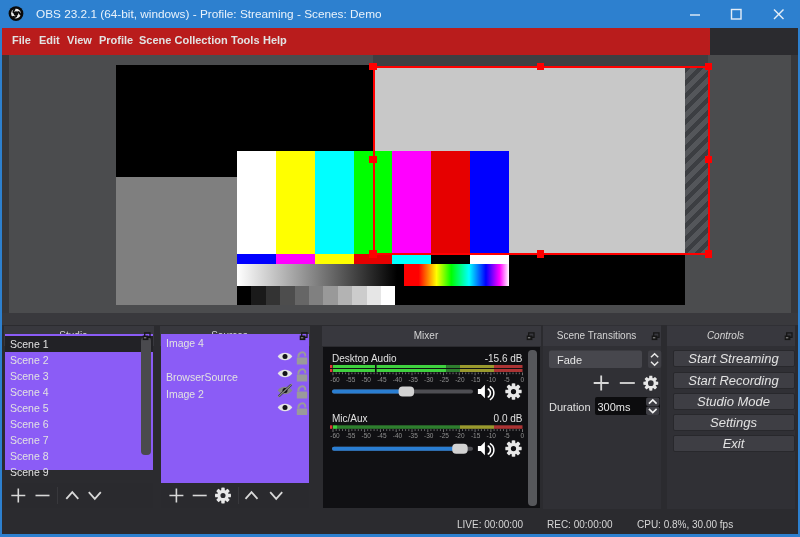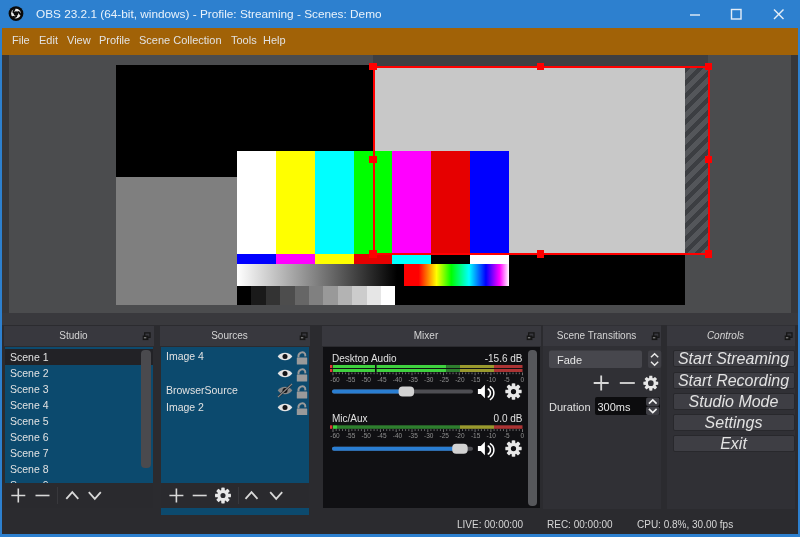--- a/index.html
+++ b/index.html
@@ -5,21 +5,21 @@
   * { margin:0; padding:0; box-sizing:border-box; }
   html,body { width:800px; height:537px; overflow:hidden; }
   body { position:relative; background:#2b2b2f; font-family:"Liberation Sans", sans-serif; }
   .abs { position:absolute; }
   
   #titlebar { left:0; top:0; width:800px; height:28px; background:#2d80cf; }
   #borderL { left:0; top:28px; width:2px; height:506px; background:#2d80cf; }
   #borderR { left:798px; top:28px; width:2px; height:506px; background:#2d80cf; }
   #borderB { left:0; top:534px; width:800px; height:3px; background:#2d80cf; }
   #title { left:36px; top:7px; color:#e9f2fb; font-size:11.8px; }
-  #menubar { left:2px; top:28px; width:796px; height:27px; background:#a16207; color:#e2e2e2; font-size:11px; }
+  #menubar { left:2px; top:28px; width:708px; height:27px; background:#b91c1c; color:#e2e2e2; font-size:11px;font-weight:bold; }
   .mitem { position:absolute; top:6px; }
   #mainbg { left:2px; top:55px; width:796px; height:258px; background:#37373a; }
   #mainbottom { left:2px; top:313px; width:796px; height:12px; background:#39393d; }
   #preview { left:9px; top:55px; width:782px; height:258px; background:#4b4c4e; }
   
   #blackrect { left:116px; top:65px; width:569px; height:240px; background:#000; }
   #grayrect { left:116px; top:177px; width:121px; height:128px; background:#7f7f7f; }
   #lightrect { left:373px; top:66.5px; width:312px; height:187px; background:#c8c8c8; }
   #hatch { left:685px; top:66.5px; width:23px; height:187px;
      background:repeating-linear-gradient(135deg,#3c3e42 0 4.8px,#54565a 4.8px 9.2px); }
@@ -31,28 +31,28 @@
   .strip { position:absolute; top:103px; height:10px; }
   #grad1 { position:absolute; left:0; top:113px; width:160px; height:22px;
      background:linear-gradient(90deg,#fff,#000); }
   #grad2 { position:absolute; left:167px; top:113px; width:105px; height:22px;
      background:linear-gradient(90deg,#f00 0%,#f00 14%,#ff0 31%,#0f0 45%,#0ff 62%,#00f 78%,#f0f 91%,#fff 100%); }
   #steps { position:absolute; left:0; top:135px; width:158px; height:19px; }
   .step { position:absolute; top:0; height:19px; width:14.4px; }
   
   .dock { position:absolute; top:325px; height:184px; }
   .dhead { position:absolute; left:0; top:1px; right:0; height:20px; background:#38383e; color:#d4d4d4; font-size:10px; text-align:center; line-height:20px; padding-right:11px; }
-  .dlist { position:absolute; left:1px; right:1px; top:22px; background:#0c4a6e; color:#e2e2e2; font-size:10.5px; }
+  .dlist { position:absolute; left:1px; right:1px; top:9px; background:#8b5cf6; color:#e2e2e2; font-size:10.5px; }
   .dtool { position:absolute; left:1px; right:1px; top:158px; height:25px; background:#2a2a2e; }
   .row { position:absolute; left:0; right:0; height:17px; line-height:17px; padding-left:5px; }
   .srow { position:absolute; left:0; right:0; height:16px; line-height:16px; padding-left:5px; }
   .panel { background:#303035; }
   .statustext { position:absolute; top:519px; color:#d6d6d6; font-size:10px; }
   .ctlbtn { position:absolute; left:5.5px; width:122px; height:17px; background:#3e3e44;
-     border:1px solid #28282c; border-radius:2px; color:#e2e2e2; font-size:16px;
+     border:1px solid #28282c; border-radius:2px; color:#e2e2e2; font-size:13px;
      text-align:center; line-height:15px; }
   
   #mixc { position:absolute; left:1px; right:1px; top:22px; height:161px; background:#101013; color:#e0e0e0; }
   .scrollbar { position:absolute; background:#56575b; border-radius:4px; }
 </style>
 </head>
 <body>
 <div class="abs" id="titlebar"></div>
 <div class="abs" id="borderL"></div>
 <div class="abs" id="borderR"></div>

